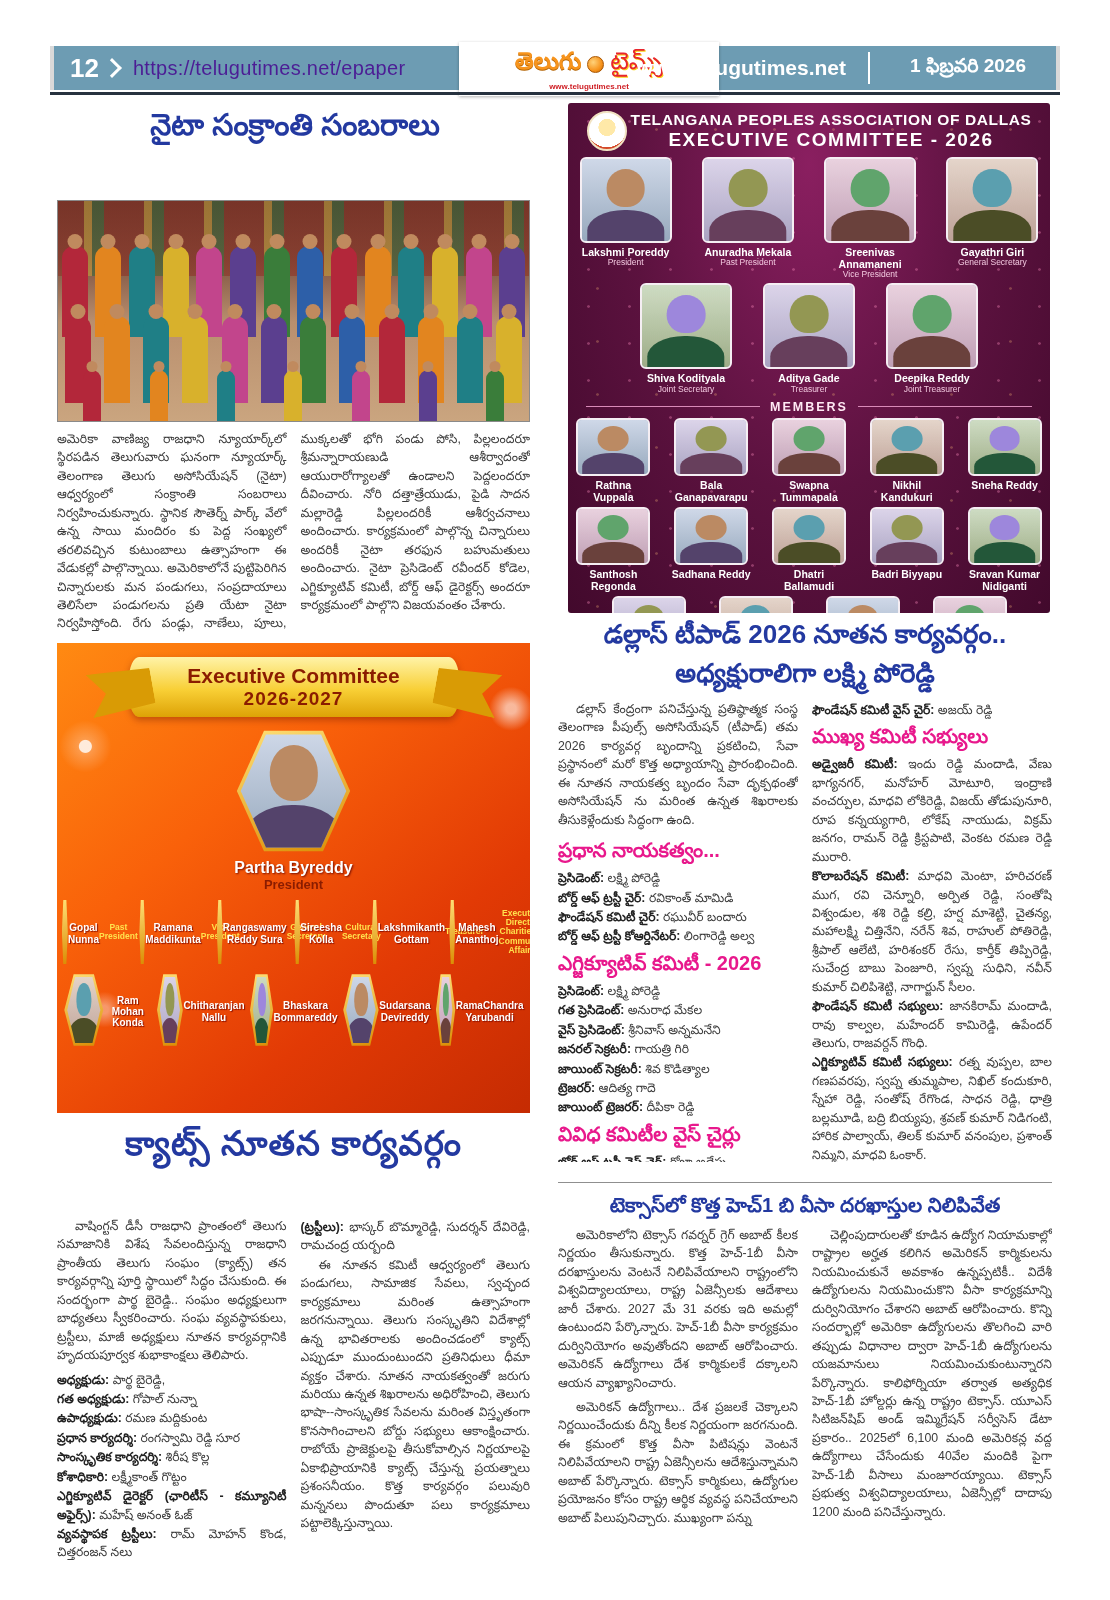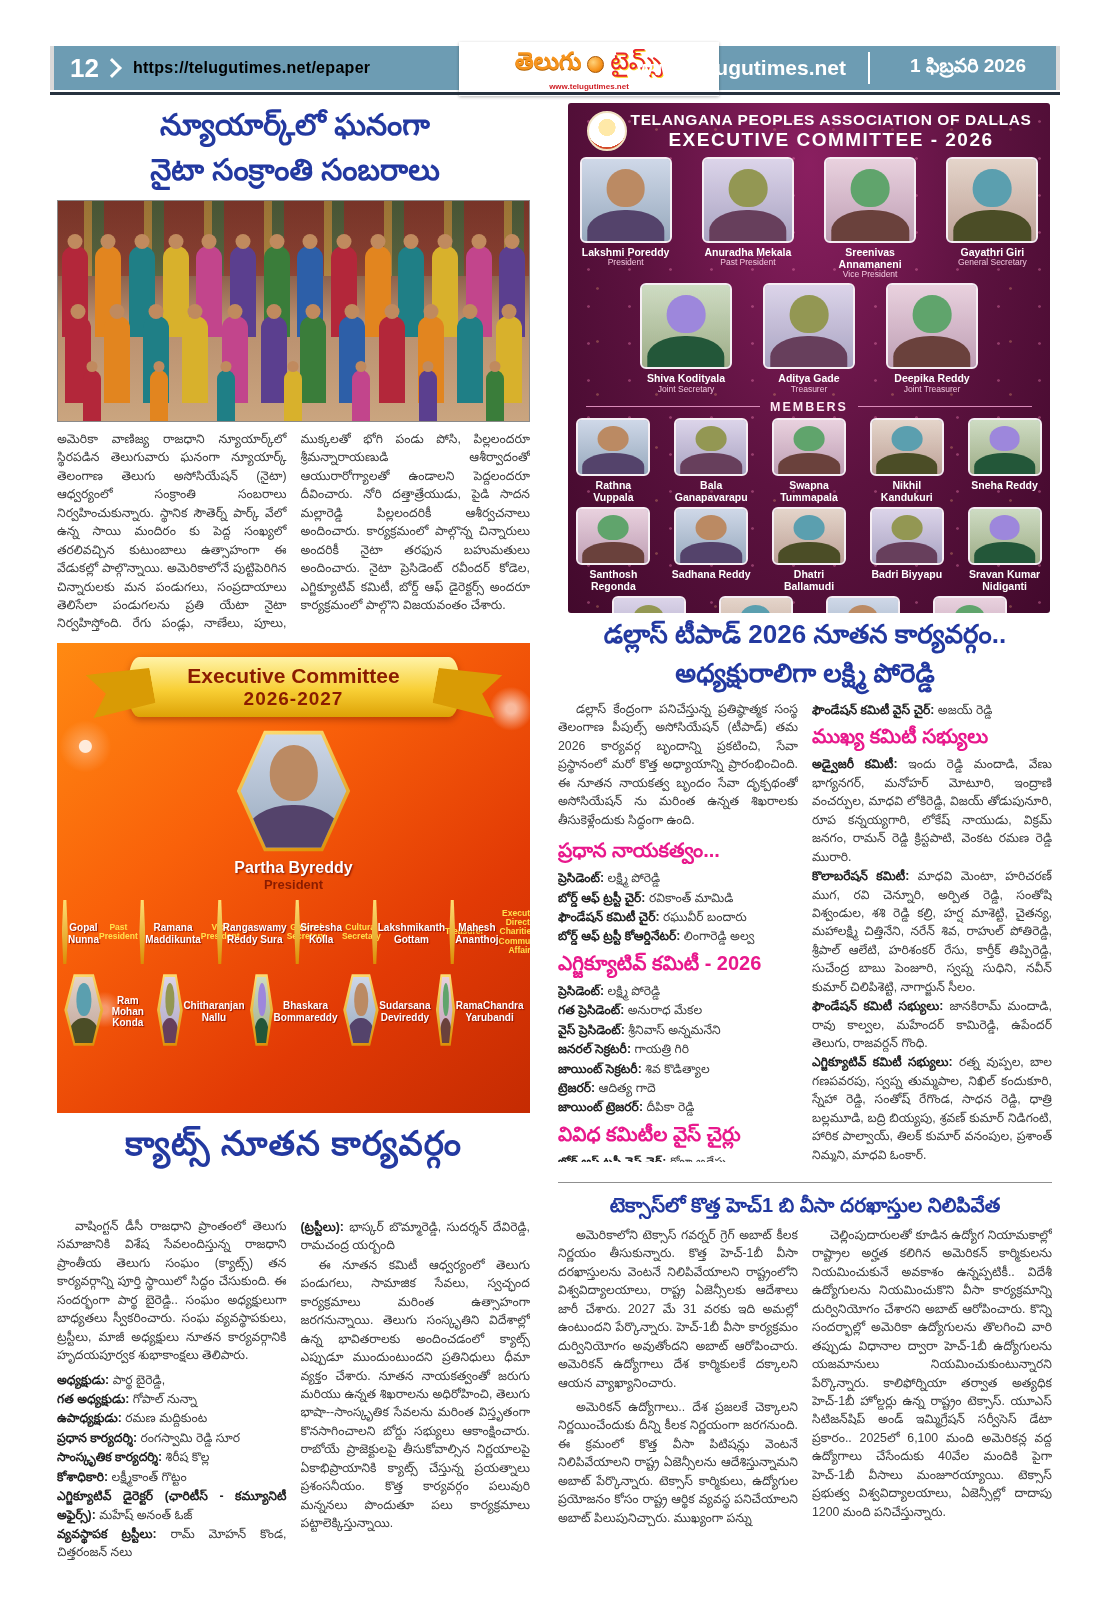--- a/index.html
+++ b/index.html
@@ -6,21 +6,21 @@
   body { background:#e8e8e8; font-family:"Liberation Sans","DejaVu Sans",sans-serif; }
   #page { position:relative; width:1110px; height:1600px; background:#ffffff; margin:0 auto; overflow:hidden; }
 
   
   .topbar { position:absolute; left:50px; top:46px; width:1010px; height:44px;
             background:#6d9cb3; display:flex; align-items:center; border-left:4px solid #d9d9d9; border-right:4px solid #d9d9d9; }
   .toprule { position:absolute; left:50px; top:92px; width:1010px; height:3px; background:#27323f; }
   .pageno { color:#fff; font-size:26px; font-weight:bold; margin-left:16px; }
   .chev { display:inline-block; width:14px; height:14px; border-top:3px solid #fff; border-right:3px solid #fff;
           transform:rotate(45deg); margin:0 14px 0 6px; }
-  .epaper-url { color:#000000; font-size:16px; font-weight:bold; letter-spacing:.3px; }
+  .epaper-url { color:#4c1d95; font-size:20px; font-weight:normal; letter-spacing:.3px; }
   .logo-box { position:absolute; left:405px; top:-4px; width:260px; height:54px; background:#fff;
               box-shadow:0 1px 3px rgba(0,0,0,.3); display:flex; flex-direction:column; align-items:center; justify-content:center; }
   .logo-line { display:flex; align-items:center; gap:6px; }
   .logo-telugu { color:#f7941d; font-weight:bold; font-size:24px; text-shadow:0 1px 0 #b36200; }
   .logo-globe { width:17px; height:17px; border-radius:50%; background:radial-gradient(circle at 35% 35%, #ffd27a, #f7941d 60%, #c96a00);
                 border:1px solid #a85400; position:relative; }
   .logo-times { color:#e8262d; font-weight:normal; font-size:24px; text-shadow:1px 1px 0 #f9d51c; }
   .logo-sub { color:#cf1f25; font-size:8px; font-weight:bold; margin-top:1px; }
   .site-url { position:absolute; right:210px; color:#fff; font-size:21px; font-weight:bold; }
   .bar-sep { position:absolute; right:186px; top:6px; width:2px; height:32px; background:#ffffff; }
@@ -142,21 +142,20 @@
       </div>
       <div class="logo-sub">www.telugutimes.net</div>
     </div>
     <span class="site-url">www.telugutimes.net</span>
     <span class="bar-sep"></span>
     <span class="bar-date">1 ఫిబ్రవరి 2026</span>
   </div>
   <div class="toprule"></div>
 
   <div class="headline-blue ny-head">
-    <div>న్యూయార్క్‌లో ఘనంగా</div>
     <div>నైటా సంక్రాంతి సంబరాలు</div>
   </div>
 
   <div class="photo">
     <div class="decor"></div>
     <div class="prow back">
       <i></i>
         <i></i>
         <i></i>
         <i></i>

